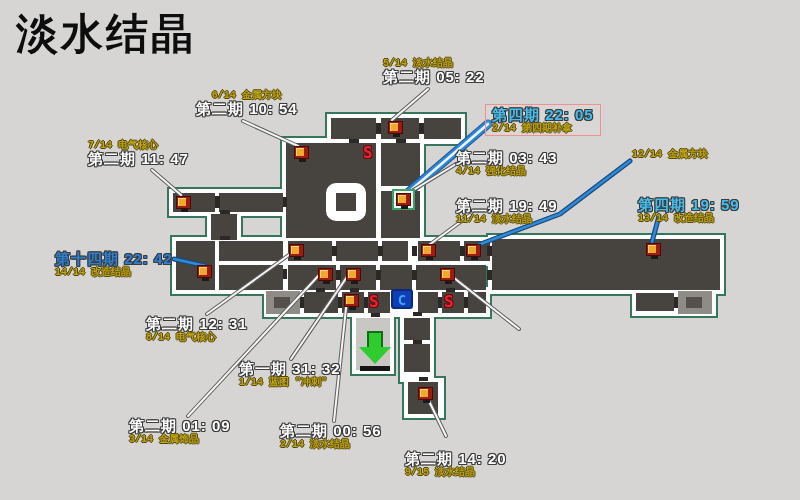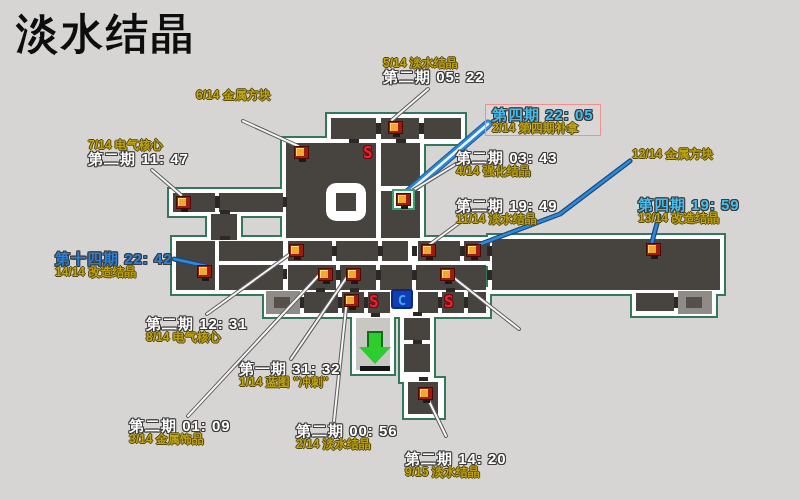--- a/index.html
+++ b/index.html
@@ -24,22 +24,22 @@
   .smark{position:absolute;width:18px;height:17px;font:bold 16px "DejaVu Sans Mono",monospace;color:#e8242e;
          text-shadow:1px 1px 0 #6a0a10,-1px -1px 0 #6a0a10,1px -1px 0 #6a0a10,-1px 1px 0 #6a0a10;}
   .cmark{position:absolute;width:22px;height:20px;background:#0f3fb4;border:2px solid #0a2a80;border-radius:3px;
          color:#4aa0f0;font:bold 14px "DejaVu Sans Mono",monospace;text-align:center;line-height:18px;box-sizing:border-box;}
   .parrow{position:absolute;width:32px;height:38px;}
   .parrow .stem{position:absolute;left:10px;top:0;width:12px;height:14px;background:#2ecc2e;box-shadow:0 0 0 2px #0f6f14;}
   .parrow .head{position:absolute;left:0;top:14px;width:0;height:0;border-left:16px solid transparent;border-right:16px solid transparent;border-top:17px solid #2ecc2e;}
   .parrow .base{position:absolute;left:1px;top:33px;width:30px;height:5px;background:#151515;}
   .lbl{position:absolute;white-space:nowrap;}
   .lbl .main{display:block;font-weight:bold;font-size:15px;letter-spacing:1px;line-height:16px;}
-  .lbl .sub{display:block;font-weight:bold;font-size:12px;line-height:11px;color:#bfa414;
-            text-shadow:1px 0 0 #55480a,-1px 0 0 #55480a,0 1px 0 #55480a,0 -1px 0 #55480a;}
+  .lbl .sub{display:block;font-weight:bold;font-size:10px;line-height:11px;color:#bfa414;
+            text-shadow:1px 0 0 #55480a,-1px 0 0 #55480a,0 1px 0 #55480a,0 -1px 0 #55480a;font-family:Liberation Mono, monospace;}
   .lbl.white .main{color:#ffffff;}
   .lbl.cyan .main{color:#45bdee;}
   .lbl.blue .main{color:#2b7fd4;}
   .lbl .main{text-shadow:1px 0 0 #3c3c3c,-1px 0 0 #3c3c3c,0 1px 0 #3c3c3c,0 -1px 0 #3c3c3c,
              1px 1px 0 #3c3c3c,-1px -1px 0 #3c3c3c,1px -1px 0 #3c3c3c,-1px 1px 0 #3c3c3c;}
   .lbl.boxed{border:1px solid #f09090;padding:2px 6px 1px 6px;background:rgba(255,235,235,0.08);}
 </style>
 </head>
 <body>
 
@@ -199,20 +199,21 @@
         <div class="base"></div>
       </div>
     </div>
   <div id="labels">
       <div class="lbl white" style="left: 383px; top: 58px;">
         <span class="sub">5/14 淡水结晶</span>
         <span class="main">第二期 05: 22</span>
       </div>
       <div class="lbl white" style="left: 196px; top: 90px; text-align: center;">
         <span class="sub">6/14 金属方块</span>
+        <span class="main">第二期 10: 54</span>
       </div>
       <div class="lbl white" style="left: 88px; top: 140px;">
         <span class="sub">7/14 电气核心</span>
         <span class="main">第二期 11: 47</span>
       </div>
       <div class="lbl cyan boxed" style="left: 485px; top: 104px;">
         <span class="main">第四期 22: 05</span>
         <span class="sub">2/14 第四期补拿</span>
       </div>
       <div class="lbl white" style="left: 456px; top: 150px;">
@@ -239,21 +240,21 @@
         <span class="sub">8/14 电气核心</span>
       </div>
       <div class="lbl white" style="left: 239px; top: 361px;">
         <span class="main">第一期 31: 32</span>
         <span class="sub">1/14 蓝图 "冲刺"</span>
       </div>
       <div class="lbl white" style="left: 129px; top: 418px;">
         <span class="main">第二期 01: 09</span>
         <span class="sub">3/14 金属饰品</span>
       </div>
-      <div class="lbl white" style="left: 296px; top: 423px;">
+      <div class="lbl white" style="left: 280px; top: 423px;">
         <span class="main">第二期 00: 56</span>
         <span class="sub">2/14 淡水结晶</span>
       </div>
       <div class="lbl white" style="left: 405px; top: 438px; margin-top: 13px;">
         <span class="main">第二期 14: 20</span>
         <span class="sub">9/15 淡水结晶</span>
       </div>
     </div>
   <div id="title">淡水结晶</div>
 </div>

